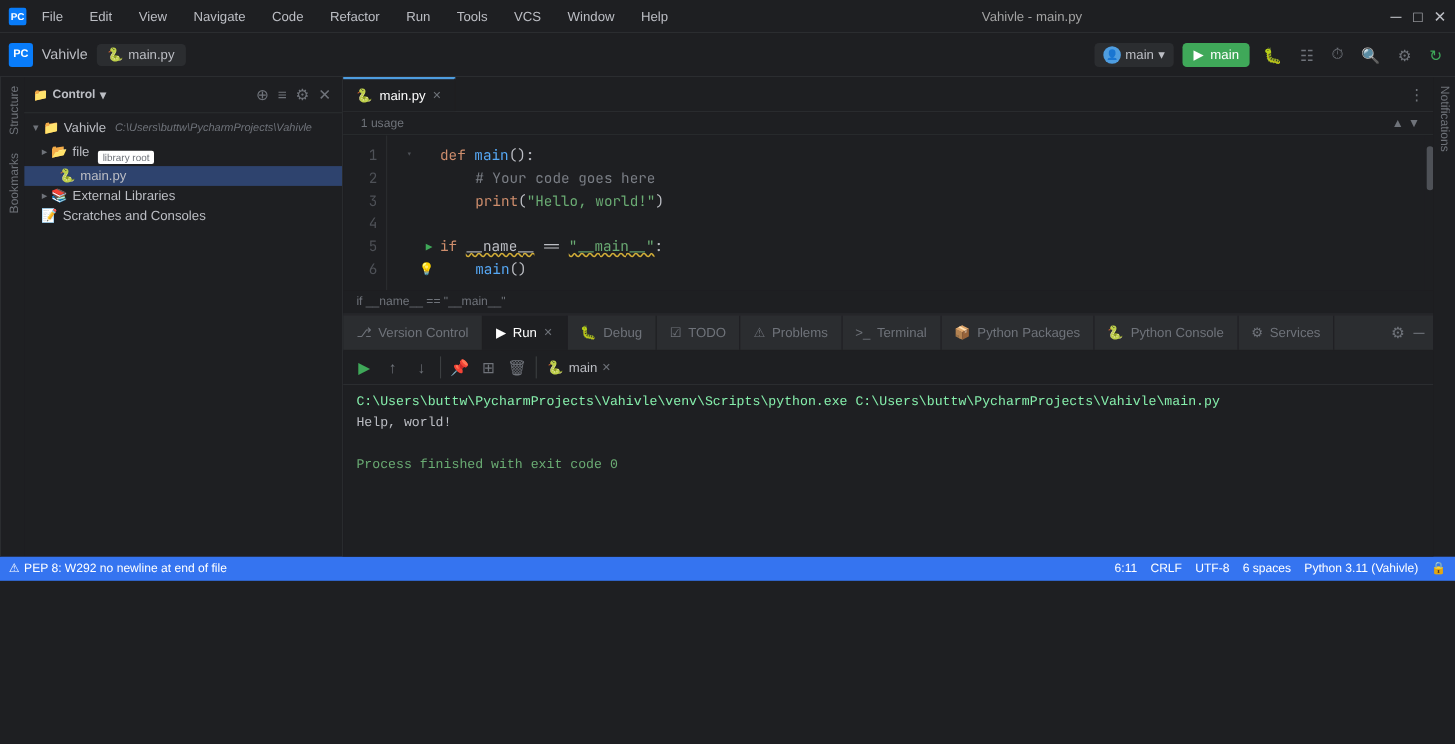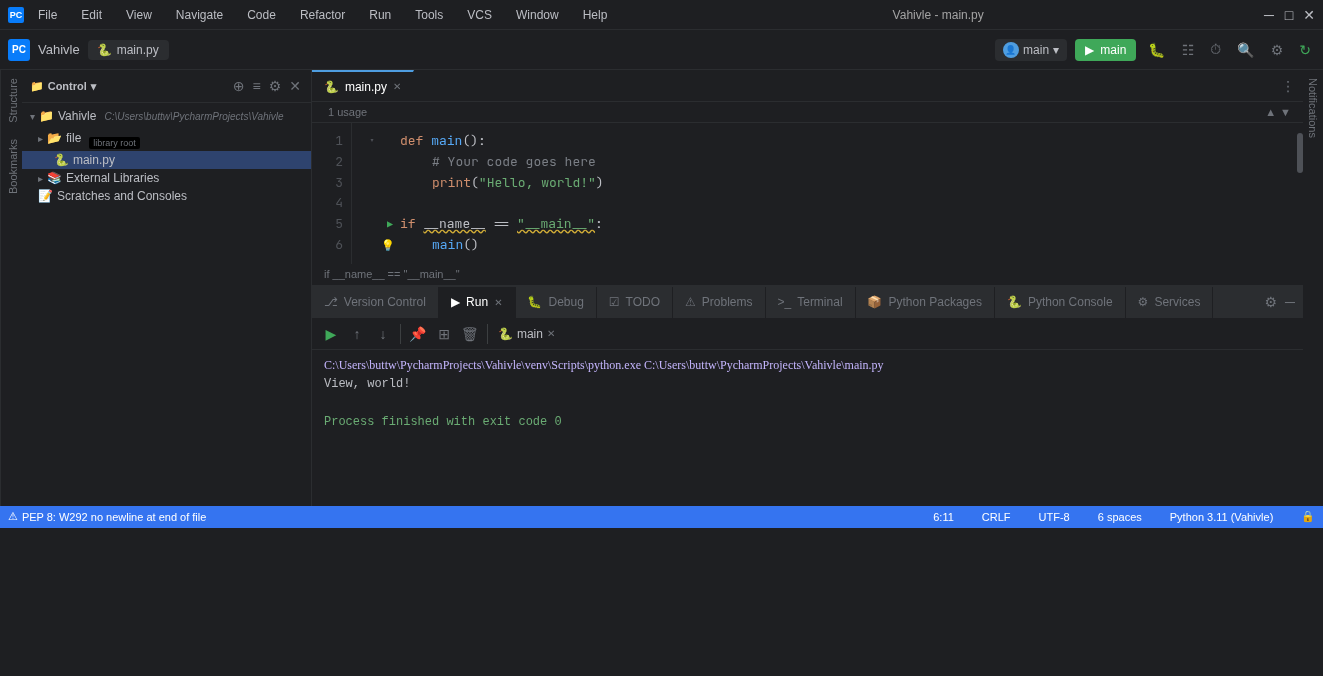--- a/index.html
+++ b/index.html
@@ -114,21 +114,21 @@
     .tree-indent-2 { padding-left: 32px; }
     .tree-arrow { font-size: 10px; color: #6f737a; }
     .tree-icon { font-size: 12px; }
     .tree-label { font-size: 12px; color: #bcbec4; }
     .tree-label.dim { color: #6f737a; font-style: italic; }
     .folder-icon { color: #dcb67a; }
     .python-icon { color: #4e9de0; }
     .venv-tag {
       font-size: 9px;
       color: #6f737a;
-      background: #000000;
+      background: #ffffff;
       padding: 1px 4px;
       border-radius: 2px;
       margin-left: 4px;
       margin-top: 10px;
     }
 
     
     #editor-area {
       flex: 1;
       display: flex;
@@ -376,21 +376,21 @@
     #terminal-output {
       flex: 1;
       padding: 6px 12px;
       font-family: 'Consolas', 'Courier New', monospace;
       font-size: 12px;
       line-height: 1.6;
       color: #bcbec4;
       overflow-y: auto;
       background: #1e1f22;
     }
-    .output-cmd { color: #c4b5fd; font-family: Liberation Serif, serif; }
+    .output-cmd { color: #86efac; }
     .output-text { color: #bcbec4; }
     .output-success { color: #6aab73; }
 
     
     #status-bar {
       height: 22px;
       background: #3574f0;
       display: flex;
       align-items: center;
       justify-content: space-between;
@@ -398,21 +398,21 @@
       font-size: 11px;
       color: white;
     }
     .status-left {
       display: flex;
       align-items: center;
       gap: 12px;
     }
     .status-right {
       display: flex;
-      gap: 28px;
+      gap: 12px;
     }
     .status-item {
       display: flex;
       align-items: center;
       gap: 4px;
       cursor: pointer;
     }
 
     
     #breadcrumb-bar {
@@ -814,21 +814,21 @@
         <div class="run-separator"></div>
         <div class="run-label">
           <span style="color:#4e9de0">🐍</span>
           <span>main</span>
           <span class="run-label-close">✕</span>
         </div>
       </div>
 
       <div id="terminal-output">
         <div class="output-cmd">C:\Users\buttw\PycharmProjects\Vahivle\venv\Scripts\python.exe C:\Users\buttw\PycharmProjects\Vahivle\main.py</div>
-        <div class="output-text">View, world!</div>
+        <div class="output-text">Help, world!</div>
         <div>&nbsp;</div>
         <div class="output-success">Process finished with exit code 0</div>
       </div>
     </div>
   </div>
 
   <div id="notifications-panel">Notifications</div>
 </div>
 
 <div id="status-bar">

